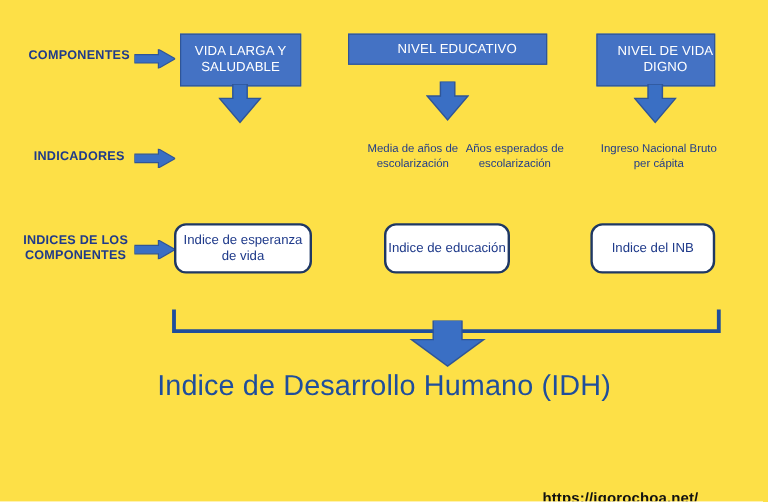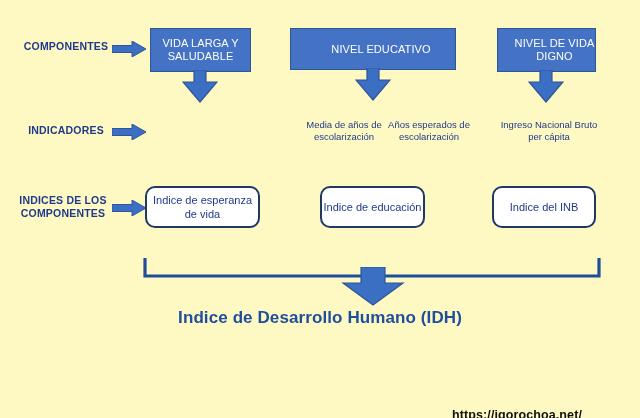--- a/index.html
+++ b/index.html
@@ -7,21 +7,21 @@
     padding: 0;
     background: #ffffff;
   }
   body {
     font-family: "Liberation Sans", sans-serif;
   }
   #canvas {
     position: relative;
     width: 640px;
     height: 418px;
-    background: #fef9c3;
+    background: #fde047;
     overflow: hidden;
   }
 
   
   .row-label {
     position: absolute;
     color: #1F3A8A;
     font-weight: bold;
     font-size: 10.5px;
     letter-spacing: 0.2px;
@@ -99,22 +99,22 @@
     width: 64px;
     height: 40px;
   }
 
   
   .idh-title {
     position: absolute;
     width: 640px;
     text-align: center;
     color: #1F4E9C;
-    font-weight: bold;
-    font-size: 17px;
+    font-weight: normal;
+    font-size: 24px;
     letter-spacing: 0.1px;
   }
 
   
   .watermark {
     position: absolute;
     color: #111111;
     font-weight: bold;
     font-size: 12.5px;
     letter-spacing: 0.1px;
@@ -135,21 +135,21 @@
     </svg>
   </div>
 
   <div class="comp-box" style="left:150px; top:28px; width:101px; height:44px;">
     <div>
       <span>VIDA LARGA Y</span>
       <span>SALUDABLE</span>
     </div>
   </div>
 
-  <div class="comp-box" style="left:290px; top:28px; width:166px; height:42px;padding-left:16px;">
+  <div class="comp-box" style="left:290px; top:28px; width:166px; height:26px;padding-left:16px;">
     <div>
       <span>NIVEL EDUCATIVO</span>
     </div>
   </div>
 
   <div class="comp-box" style="left:497px; top:28px; width:99px; height:44px;padding-left:16px;">
     <div>
       <span>NIVEL DE VIDA</span>
       <span>DIGNO</span>
     </div>

